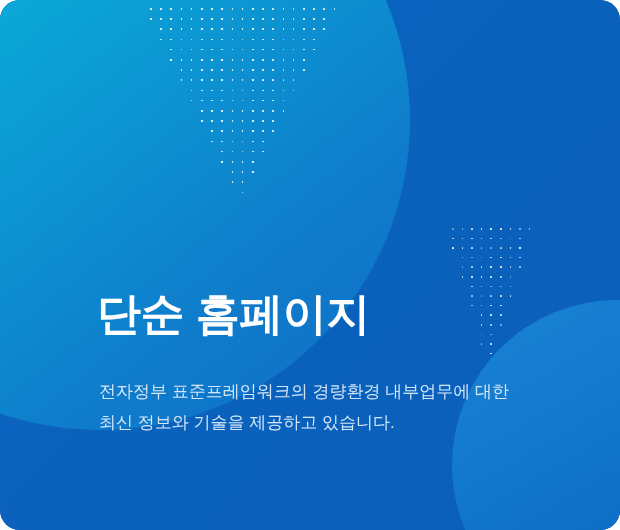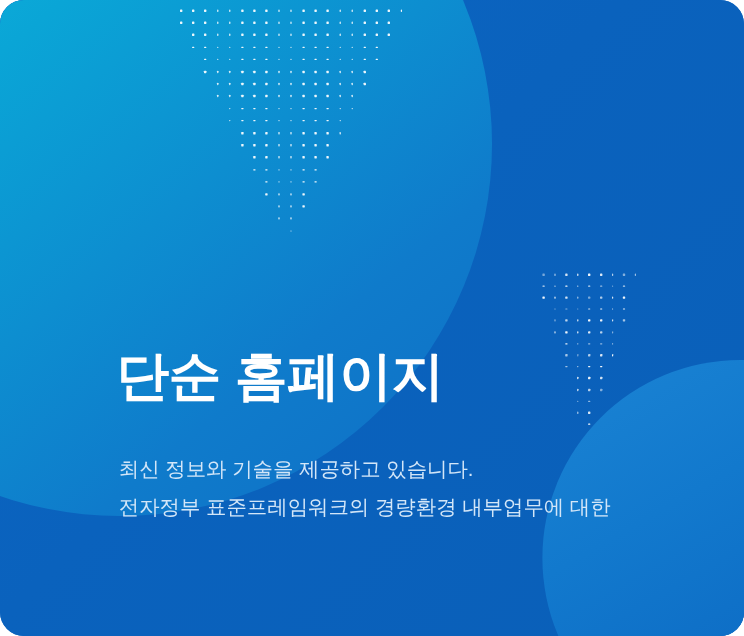--- a/index.html
+++ b/index.html
@@ -383,18 +383,18 @@
       <span class="dot" style="left: 28.8px; top: 105.6px; opacity: 0.57;"></span>
       <span class="dot" style="left: 38.4px; top: 105.6px; opacity: 0.55;"></span>
       <span class="dot" style="left: 28.8px; top: 115.2px; opacity: 0.68;"></span>
       <span class="dot" style="left: 38.4px; top: 115.2px; opacity: 0.85;"></span>
       <span class="dot" style="left: 38.4px; top: 124.8px; opacity: 0.95;"></span>
     </div>
 
   <div class="hero-content">
     <h1 id="hero-title">단순 홈페이지</h1>
     <p id="hero-subtitle">
+      <span class="sub-line">전자정부 표준프레임워크의 경량환경 내부업무에 대한</span>
       <span class="sub-line">최신 정보와 기술을 제공하고 있습니다.</span>
-      <span class="sub-line">전자정부 표준프레임워크의 경량환경 내부업무에 대한</span>
     </p>
   </div>
 
 </div>
 
 </body></html>

